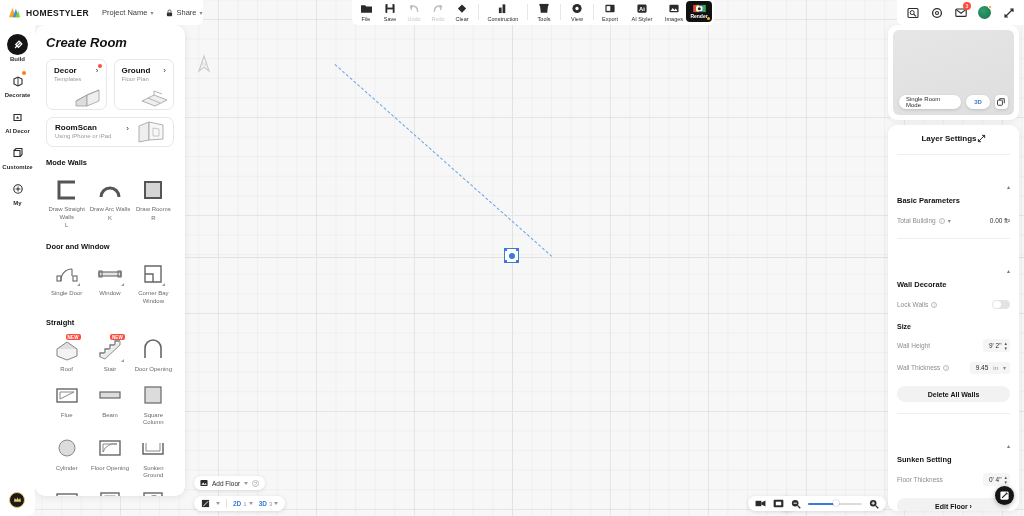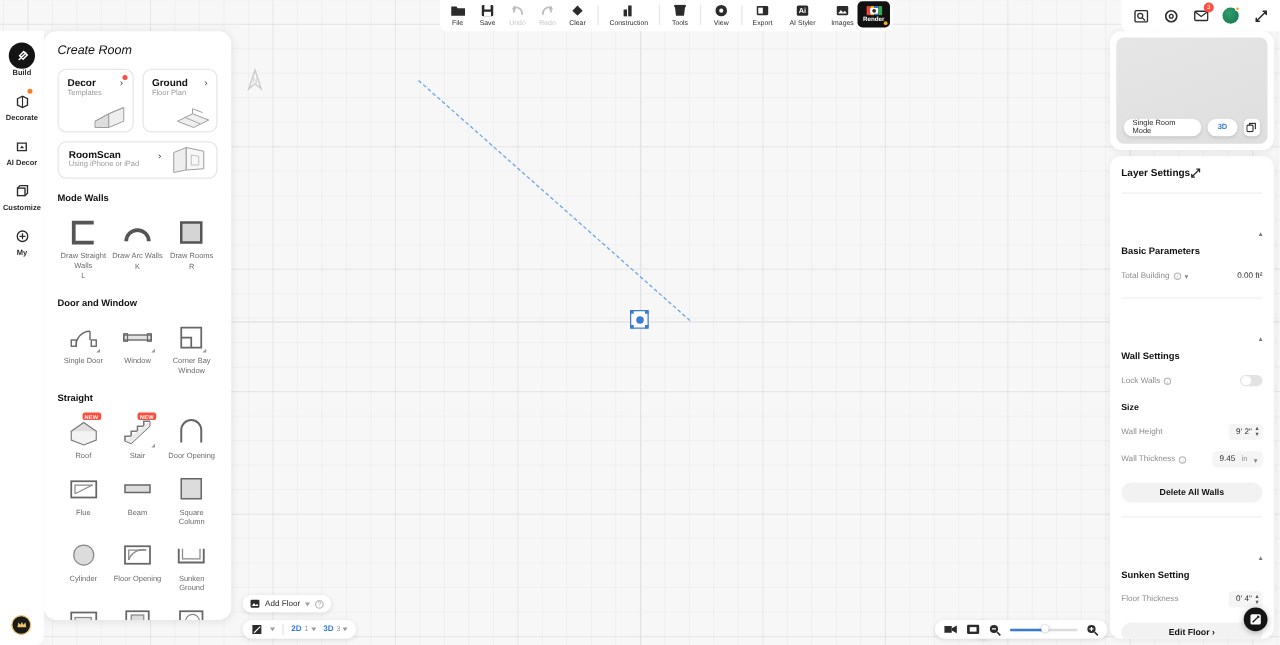--- a/index.html
+++ b/index.html
@@ -134,21 +134,21 @@
     display: flex; align-items: center; justify-content: center;
   }
 
   
   #panel {
     position: absolute; left: 35px; top: 25px; width: 150px; height: 471px;
     background: #fff; border-radius: 10px; overflow: hidden;
     box-shadow: 0 1px 7px rgba(0,0,0,0.09); z-index: 25;
   }
   #panel-scroll { height: 471px; overflow: hidden; padding: 10px 11px 10px 11px; }
-  .sec-title { font-size: 10px; font-weight: normal; font-style: italic; color: #111; margin-bottom: 9px; }
+  .sec-title { font-size: 13px; font-weight: bold; font-style: italic; color: #111; margin-bottom: 9px; }
   .sec-head { font-size: 7.5px; font-weight: bold; color: #111; margin: 11px 0 7px 0; }
 
   .card-row { display: flex; gap: 7px; }
   .card {
     flex: 1; height: 51px; border: 1px solid #e6e6e6; border-radius: 7px;
     padding: 6px 7px; position: relative; overflow: hidden; cursor: pointer;
     background: #fff;
   }
   .card-t { font-size: 8px; font-weight: bold; color: #111; }
   .card-s { font-size: 6px; color: #9a9a9a; margin-top: 1px; }
@@ -193,21 +193,21 @@
     box-shadow: 0 1px 3px rgba(0,0,0,.14); cursor: pointer;
   }
   .pill.blue { color: #3a7bd5; font-weight: bold; padding: 0 8px; }
   .icon-pill {
     width: 14px; height: 14px; border-radius: 4px; background: #fff;
     display: flex; align-items: center; justify-content: center;
     box-shadow: 0 1px 3px rgba(0,0,0,.14); cursor: pointer; margin-left: auto;
   }
 
   #settings { flex: 1; padding: 9px 9px 0 9px; overflow: hidden; }
-  .set-head { display: flex; align-items: center; justify-content: flex-start; }
+  .set-head { display: flex; align-items: center; justify-content: center; }
   .set-title { font-size: 8px; font-weight: bold; color: #111; }
   .sub-head { display: flex; align-items: center; justify-content: space-between; margin-top: 13px; }
   .sub-title { font-size: 7.5px; font-weight: bold; color: #111; margin-top: 28px; }
   .chev-up { font-size: 6px; color: #7a7a7a; }
   .row { display: flex; align-items: center; justify-content: space-between; margin-top: 9px; height: 13px; }
   .row-lb { font-size: 6.5px; color: #8d8d8d; display: flex; align-items: center; gap: 3px; }
   .info-i {
     width: 6px; height: 6px; border-radius: 50%; border: .5px solid #bbb;
     color: #bbb; font-size: 4.5px; line-height: 5.5px; text-align: center; font-style: italic;
   }
@@ -297,20 +297,42 @@
     <div class="ghost-line"></div>
     <div class="node">
       <span class="corner c1"></span>
         <span class="corner c2"></span>
       <span class="corner c3"></span>
         <span class="corner c4"></span>
     </div>
   </div>
 
   <div id="topbar">
+    <div class="tb-left">
+      <div class="brand">
+        <svg width="13" height="13" viewBox="0 0 14 14">
+          <path d="M1 12 L5 2 L8 12 Z" fill="#f5a623"></path>
+          <path d="M5 12 L8.5 3 L11.5 12 Z" fill="#4a90d9"></path>
+          <path d="M8 12 L11 5 L13 12 Z" fill="#7ed321"></path>
+        </svg>
+        <span class="brand-name">HOMESTYLER</span>
+      </div>
+      <div class="tb-menu">
+        <span>Project Name</span>
+        <span class="caret">▾</span>
+      </div>
+      <div class="tb-menu">
+        <svg width="7" height="8" viewBox="0 0 8 9">
+          <rect x="1" y="4" width="6" height="4.2" rx="1" fill="#333"></rect>
+          <path d="M2.3 4 V2.7 a1.7 1.7 0 0 1 3.4 0 V4" fill="none" stroke="#333" stroke-width="0.9"></path>
+        </svg>
+        <span>Share</span>
+        <span class="caret">▾</span>
+      </div>
+    </div>
 
     <div class="tb-center">
 
       <div class="tool">
         <span class="ic">
           <svg width="13" height="11" viewBox="0 0 14 12">
               <path d="M1 2.5h4.5l1.2 1.4H13v6.6H1z" fill="#2b2b2b"></path>
             </svg>
         </span>
         <span class="lb">File</span>
@@ -788,21 +810,21 @@
         <span class="row-lb">
           <span>Total Building</span>
           <span class="info-i">i</span>
           <span class="caret">▾</span>
         </span>
         <span class="row-val">0.00 ft²</span>
       </div>
       <div class="divline"></div>
 
       <div class="sub-head">
-        <span class="sub-title">Wall Settings</span>
+        <span class="sub-title">Wall Decorate</span>
         <span class="chev-up">▴</span>
       </div>
       <div class="row">
         <span class="row-lb">
           <span>Lock Walls</span>
           <span class="info-i">i</span>
         </span>
         <span class="toggle"></span>
       </div>
       <div class="size-lb">Size</div>

